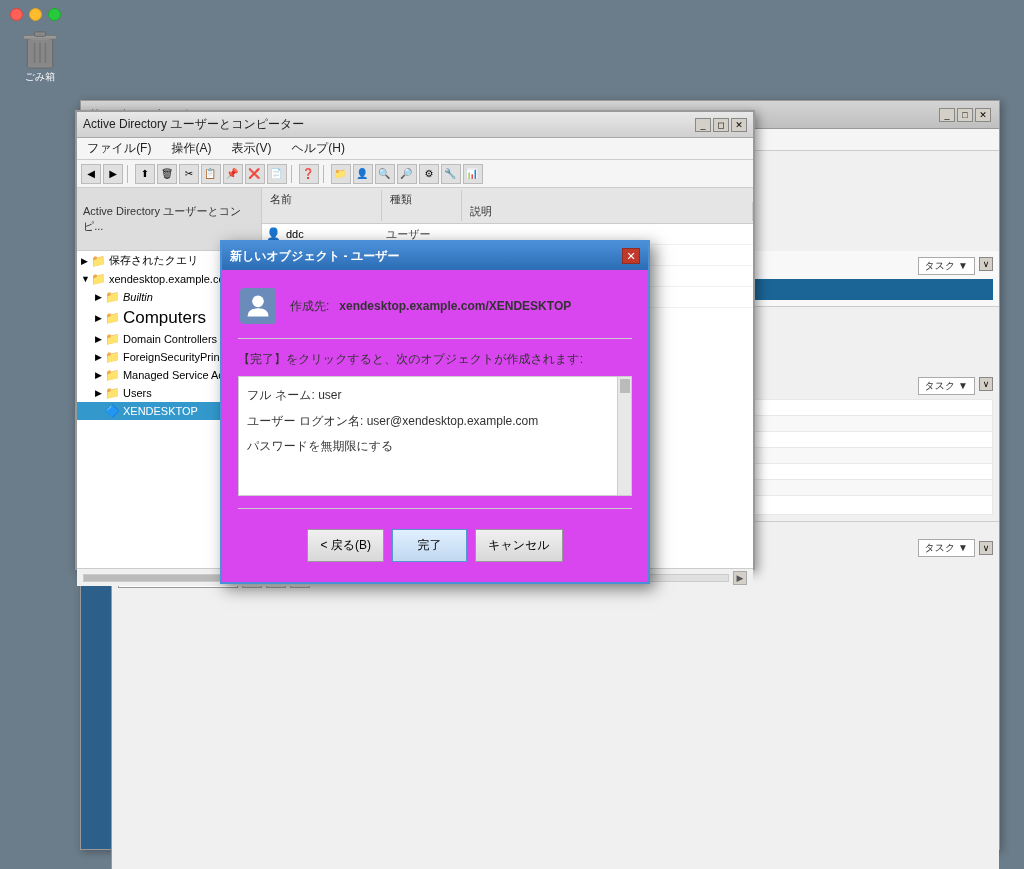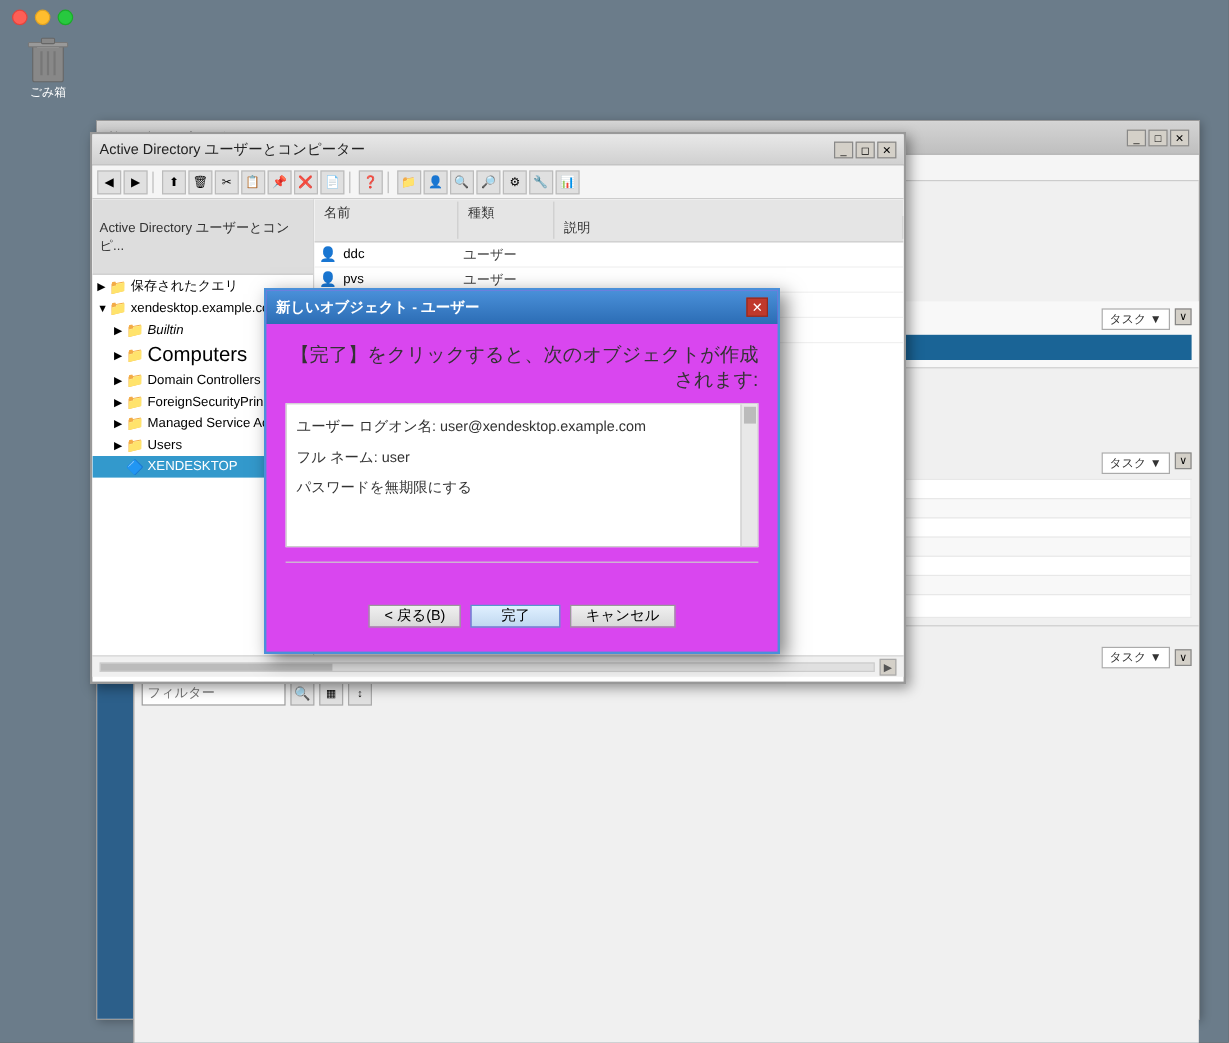--- a/index.html
+++ b/index.html
@@ -294,24 +294,23 @@
       justify-content: center;
       color: white;
       font-size: 20px;
     }
     .dialog-creation-info {
       font-size: 12px;
     }
     .dialog-creation-label { color: #333; }
     .dialog-creation-path { color: #333; font-weight: bold; }
     .dialog-desc {
-      font-size: 16px;
+      font-size: 12px;
       color: #333;
       margin-bottom: 8px;
-      text-align: right;
     }
     .dialog-preview {
       border: 1px solid #ccc;
       background: white;
       padding: 8px;
       min-height: 120px;
       font-size: 12px;
       color: #333;
       line-height: 1.8;
       margin-bottom: 12px;
@@ -330,30 +329,29 @@
       margin: 12px 0;
     }
     .dialog-buttons {
       display: flex;
       justify-content: center;
       gap: 8px;
       padding: 8px 0 4px;
     }
     .dialog-btn {
       min-width: 75px;
-      height: 19px;
+      height: 33px;
       background: linear-gradient(to bottom, #f0f0f0, #d8d8d8);
       border: 1px solid #999;
       font-size: 12px;
       cursor: pointer;
       padding: 0 12px;
       display: flex;
       align-items: center;
       justify-content: center;
-      margin-top: 15px;
     }
     .dialog-btn.primary {
       background: linear-gradient(to bottom, #e0f0ff, #c0d8f0);
       border-color: #5599cc;
     }
 
     
     .right-panel {
       position: absolute;
       top: 100px;
@@ -549,20 +547,26 @@
   <div class="ad-window">
     <div class="ad-titlebar">
       <span class="ad-title">Active Directory ユーザーとコンピーター</span>
       <div class="win-btns">
         <div class="win-btn">_</div>
         <div class="win-btn">◻</div>
         <div class="win-btn">✕</div>
       </div>
     </div>
 
+    <div class="ad-menubar">
+      <span class="menu-item">ファイル(F)</span>
+      <span class="menu-item">操作(A)</span>
+      <span class="menu-item">表示(V)</span>
+      <span class="menu-item">ヘルプ(H)</span>
+    </div>
 
     <div class="ad-toolbar">
       <div class="tb-btn">◀</div>
       <div class="tb-btn">▶</div>
       <div class="tb-sep"></div>
       <div class="tb-btn">⬆</div>
       <div class="tb-btn">🗑</div>
       <div class="tb-btn">✂</div>
       <div class="tb-btn">📋</div>
       <div class="tb-btn">📌</div>
@@ -688,27 +692,42 @@
   </div>
 
   <div class="dialog-overlay">
     <div class="dialog">
       <div class="dialog-titlebar">
         <span class="dialog-title">新しいオブジェクト - ユーザー</span>
         <div class="dialog-close">✕</div>
       </div>
       <div class="dialog-body">
 
+        <div class="dialog-header-section">
+          <div class="dialog-avatar">
+            <div class="dialog-avatar-img">
+              <svg viewBox="0 0 24 24" width="28" height="28" fill="white">
+                <circle cx="12" cy="8" r="5"></circle>
+                <path d="M3 21 Q3 14 12 14 Q21 14 21 21"></path>
+              </svg>
+            </div>
+          </div>
+          <div class="dialog-creation-info">
+            <span class="dialog-creation-label">作成先:</span>
+            &nbsp;
+            <span class="dialog-creation-path">xendesktop.example.com/XENDESKTOP</span>
+          </div>
+        </div>
 
         <div class="dialog-desc">【完了】をクリックすると、次のオブジェクトが作成されます:</div>
 
         <div class="dialog-preview">
           <div id="dialog-preview-lines">
+              <div style="font-size: 12px; margin-bottom: 4px;">フル ネーム: user</div>
               <div style="font-size: 12px; margin-bottom: 4px;">ユーザー ログオン名: user@xendesktop.example.com</div>
-              <div style="font-size: 12px; margin-bottom: 4px;">フル ネーム: user</div>
               <div style="font-size: 12px; margin-bottom: 4px;">パスワードを無期限にする</div>
             </div>
           <div class="dialog-preview-scrollbar">
             <div style="width:10px;height:14px;background:#bbb;margin:2px auto;"></div>
           </div>
         </div>
         <hr class="dialog-separator">
 
         <div class="dialog-buttons">
           <button class="dialog-btn">&lt; 戻る(B)</button>

